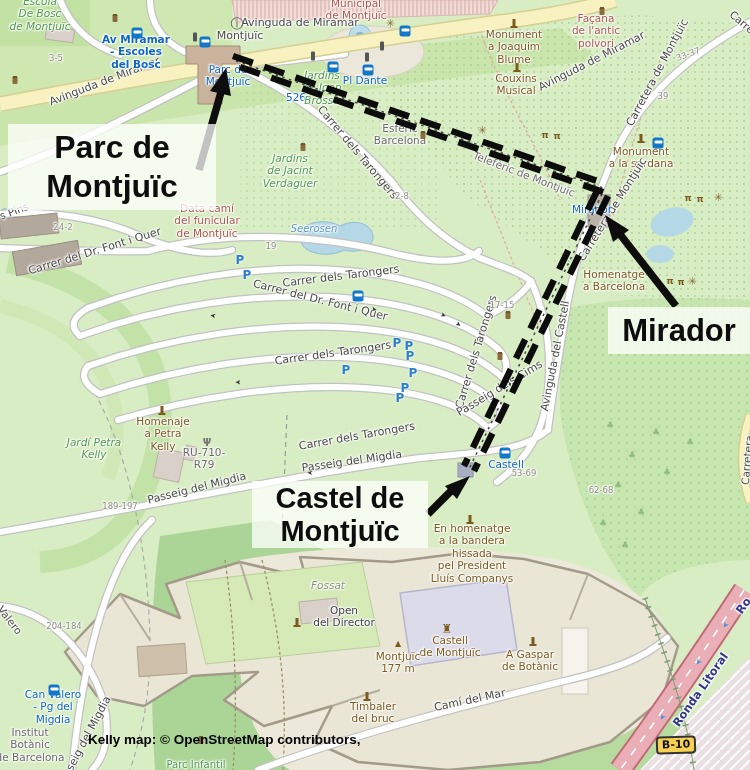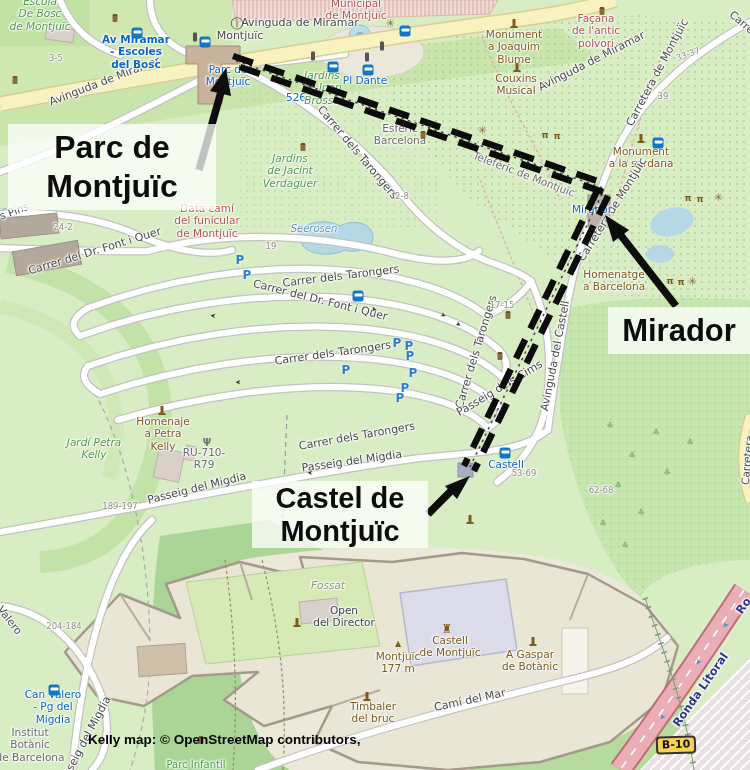--- a/index.html
+++ b/index.html
@@ -302,20 +302,25 @@
 del Director</div>
     <div class="lbl po" style="left: 450px; top: 646px; transform: translate(-50%, -50%) rotate(0deg);">Castell
 de Montjuïc</div>
     <div class="lbl po" style="left: 398px; top: 662px; transform: translate(-50%, -50%) rotate(0deg);">Montjuïc
 177 m</div>
     <div class="lbl po" style="left: 530px; top: 660px; transform: translate(-50%, -50%) rotate(0deg);">A Gaspar
 de Botànic</div>
     <div class="lbl po" style="left: 373px; top: 712px; transform: translate(-50%, -50%) rotate(0deg);">Timbaler
 del bruc</div>
     <div class="lbl st2" style="left: 470px; top: 701px; transform: translate(-50%, -50%) rotate(-12deg);">Camí del Mar</div>
+    <div class="lbl po" style="left: 472px; top: 553px; transform: translate(-50%, -50%) rotate(0deg);">En homenatge
+a la bandera
+hissada
+pel President
+Lluís Companys</div>
     <div class="lbl rl" style="left: 701px; top: 690px; transform: translate(-50%, -50%) rotate(-55deg);">Ronda Litoral</div>
     <div class="lbl rl" style="left: 744px; top: 606px; transform: translate(-50%, -50%) rotate(-55deg);">Ro</div>
     <div class="lbl st" style="left: 747px; top: 460px; transform: translate(-50%, -50%) rotate(-85deg);">Carretera</div>
     <div class="icon bus-icon" style="left: 137px; top: 33px; transform: translate(-50%, -50%) rotate(0deg);"></div>
     <div class="icon bus-icon" style="left: 205px; top: 42px; transform: translate(-50%, -50%) rotate(0deg);"></div>
     <div class="icon bus-icon" style="left: 405px; top: 31px; transform: translate(-50%, -50%) rotate(0deg);"></div>
     <div class="icon bus-icon" style="left: 368px; top: 70px; transform: translate(-50%, -50%) rotate(0deg);"></div>
     <div class="icon bus-icon" style="left: 658px; top: 143px; transform: translate(-50%, -50%) rotate(0deg);"></div>
     <div class="icon bus-icon" style="left: 505px; top: 453px; transform: translate(-50%, -50%) rotate(0deg);"></div>
     <div class="icon bus-icon" style="left: 54px; top: 690px; transform: translate(-50%, -50%) rotate(0deg);"></div>

